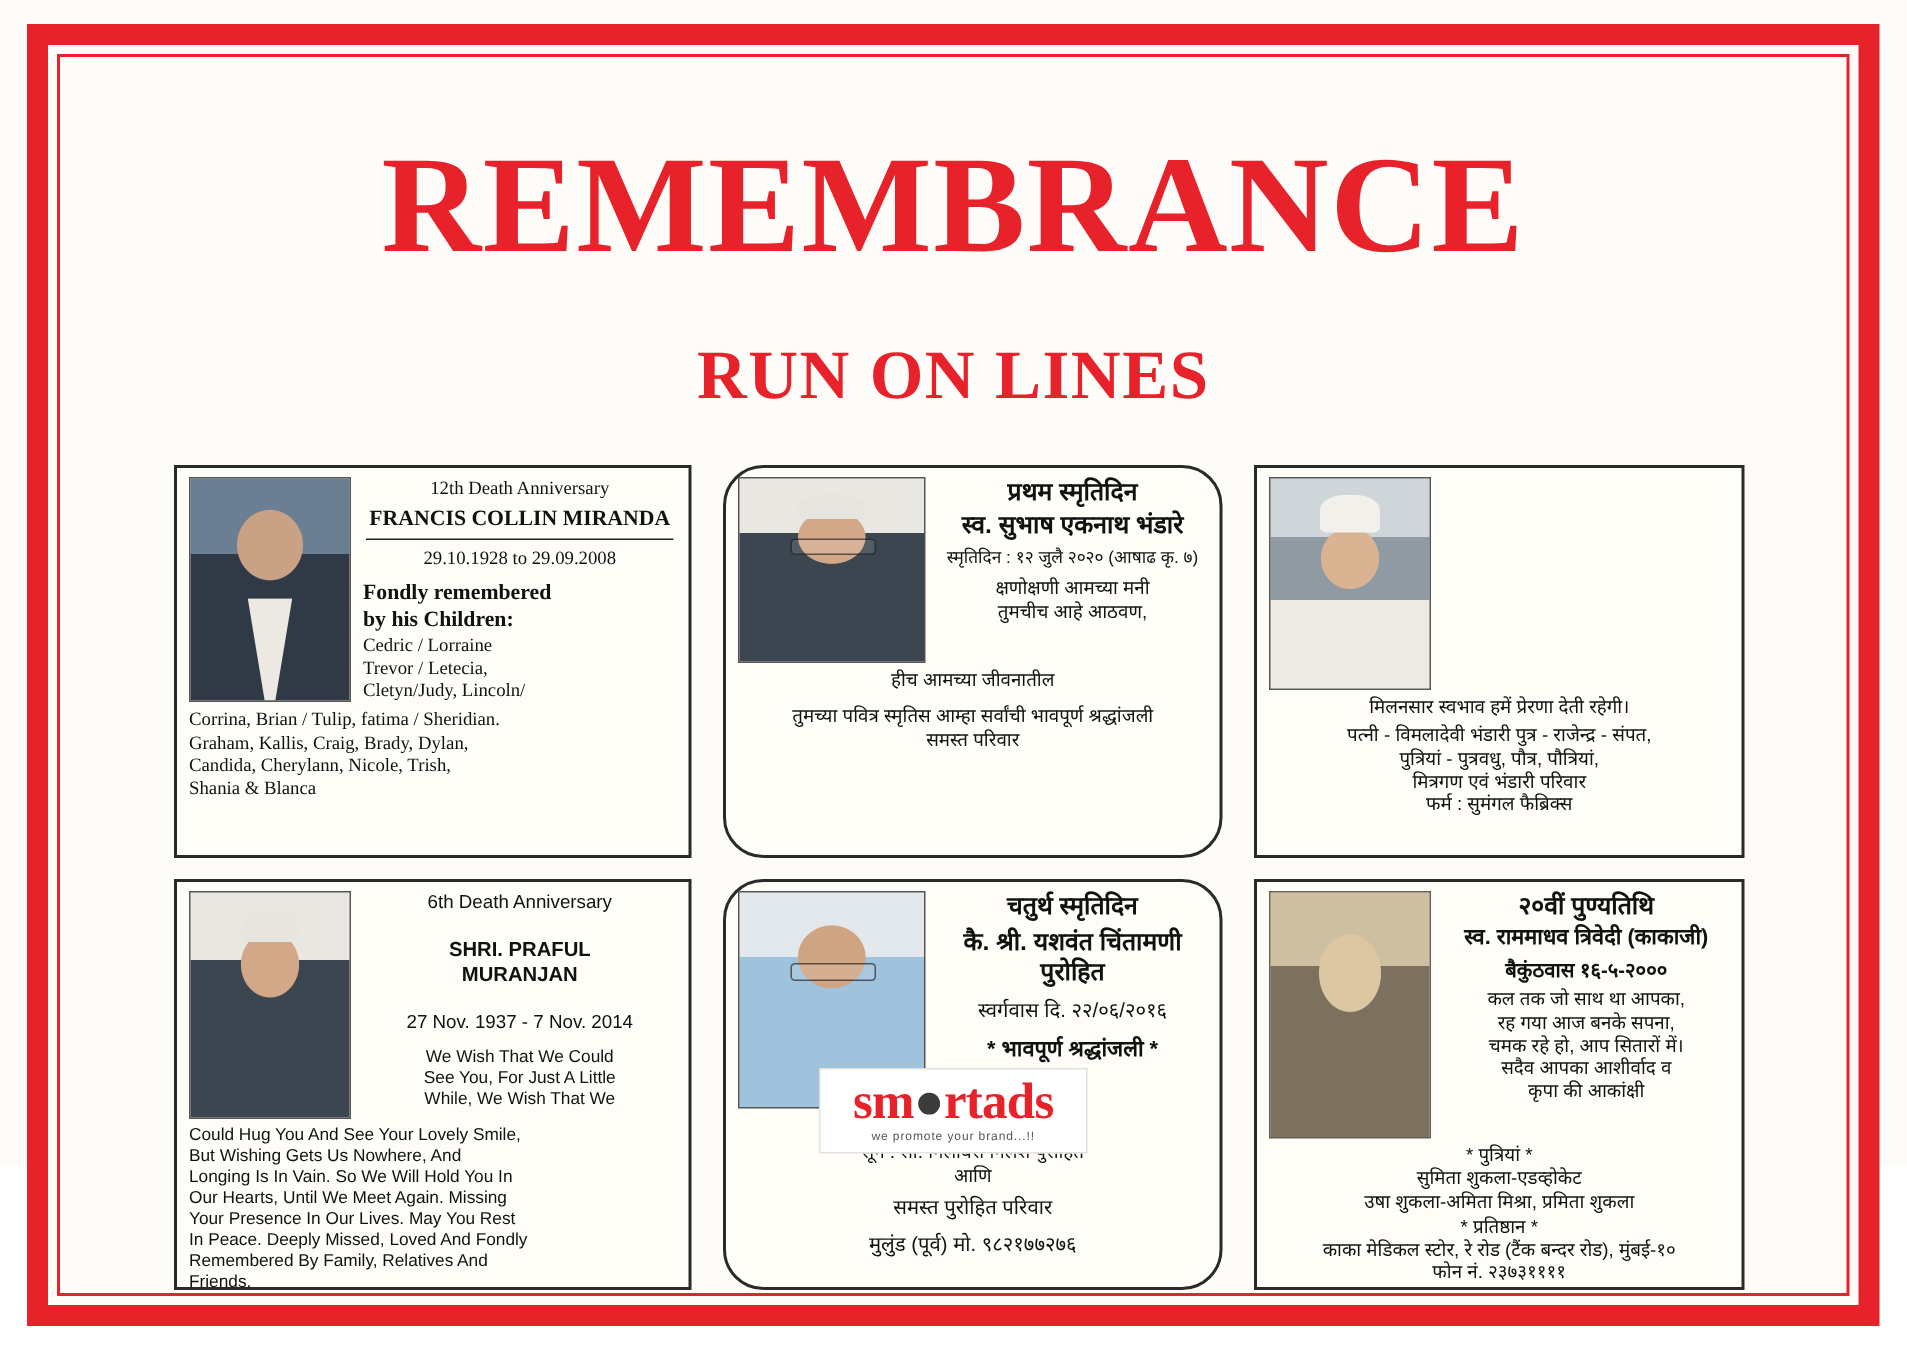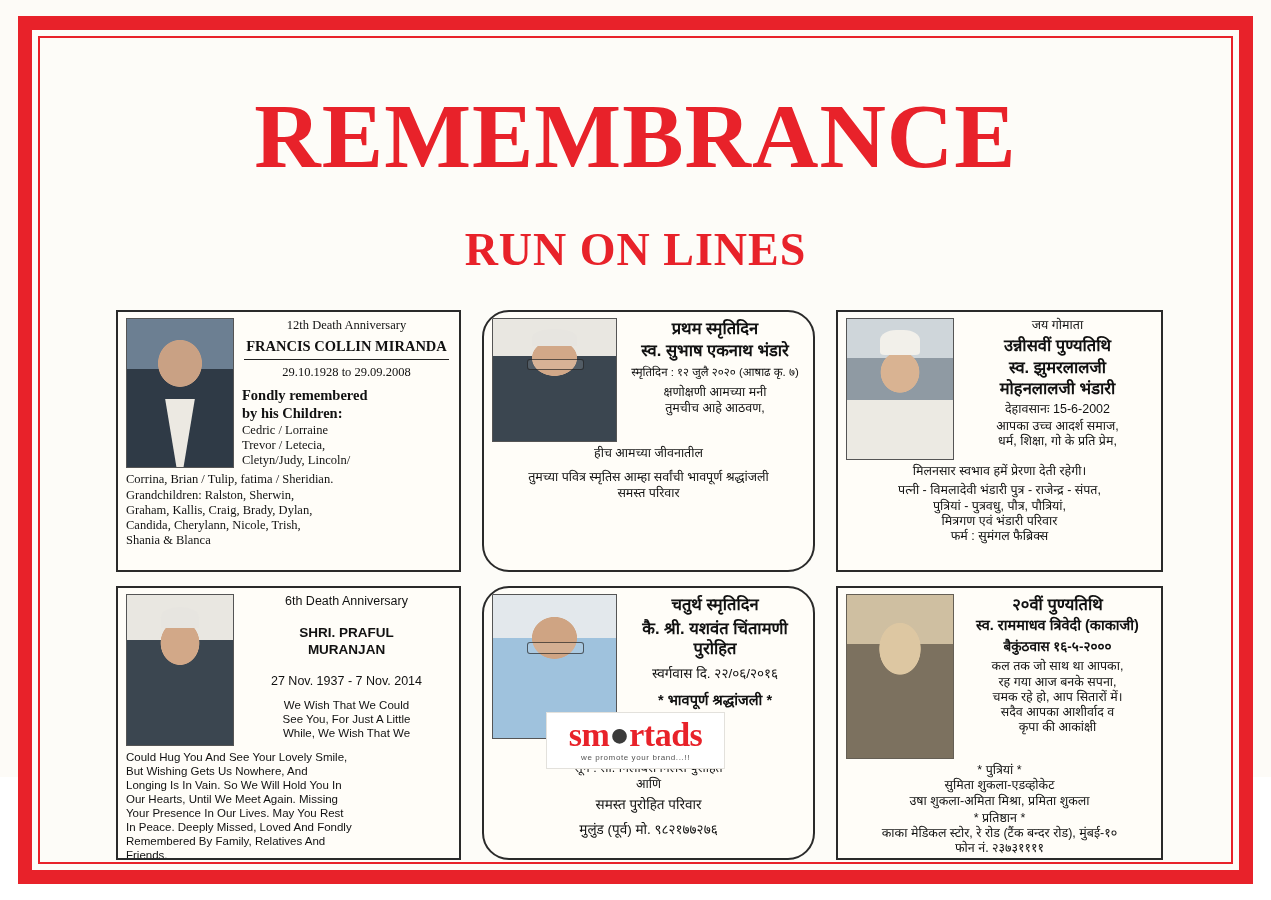--- a/index.html
+++ b/index.html
@@ -206,21 +206,20 @@
                 <div class="ctr fs12 line">29.10.1928 to 29.09.2008</div>
                 <div class="fs14 b line" style="margin-top:7px;">Fondly remembered</div>
                 <div class="fs14 b line">by his Children:</div>
                 <div class="fs12 line">Cedric / Lorraine</div>
                 <div class="fs12 line">Trevor / Letecia,</div>
                 <div class="fs12 line">Cletyn/Judy, Lincoln/</div>
               </div>
             </div>
             <div class="ad-body fulltext">
               <div class="fs12 line">Corrina, Brian / Tulip, fatima / Sheridian.</div>
-              <div class="fs12 line">Grandchildren: Ralston, Sherwin,</div>
               <div class="fs12 line">Graham, Kallis, Craig, Brady, Dylan,</div>
               <div class="fs12 line">Candida, Cherylann, Nicole, Trish,</div>
               <div class="fs12 line">Shania &amp; Blanca</div>
             </div>
           </div>
 
           <div class="ad w2 h1">
             <div class="topwrap">
               <div class="photo p-grey-beard p-specs" style="width:125px;height:124px;"></div>
               <div class="rightcol ad-body ctr">
@@ -234,29 +233,20 @@
             <div class="ad-body ctr fulltext">
               <div class="dev fs12 line">हीच आमच्या जीवनातील</div>
               <div class="dev fs12 line" style="margin-top:9px;">तुमच्या पवित्र स्मृतिस आम्हा सर्वांची भावपूर्ण श्रद्धांजली</div>
               <div class="dev fs12 line">समस्त परिवार</div>
             </div>
           </div>
 
           <div class="ad w3 h1">
             <div class="topwrap">
               <div class="photo p-white-cap" style="width:108px;height:142px;"></div>
-              <div class="rightcol ad-body ctr">
-                <div class="dev fs12 line">जय गोमाता</div>
-                <div class="dev fs16 b line" style="margin-top:2px;">उन्नीसवीं पुण्यतिथि</div>
-                <div class="dev fs16 b line" style="margin-top:2px;">स्व. झुमरलालजी</div>
-                <div class="dev fs16 b line">मोहनलालजी भंडारी</div>
-                <div class="dev fs12 line" style="margin-top:4px;">देहावसानः 15-6-2002</div>
-                <div class="dev fs12 line" style="margin-top:2px;">आपका उच्च आदर्श समाज,</div>
-                <div class="dev fs12 line">धर्म, शिक्षा, गो के प्रति प्रेम,</div>
-              </div>
             </div>
             <div class="ad-body ctr fulltext">
               <div class="dev fs12 line">मिलनसार स्वभाव हमें प्रेरणा देती रहेगी।</div>
               <div class="dev fs12 line" style="margin-top:4px;">पत्नी - विमलादेवी भंडारी पुत्र - राजेन्द्र - संपत,</div>
               <div class="dev fs12 line">पुत्रियां - पुत्रवधु, पौत्र, पौत्रियां,</div>
               <div class="dev fs12 line">मित्रगण एवं भंडारी परिवार</div>
               <div class="dev fs12 line">फर्म : सुमंगल फैब्रिक्स</div>
             </div>
           </div>
         </div>

